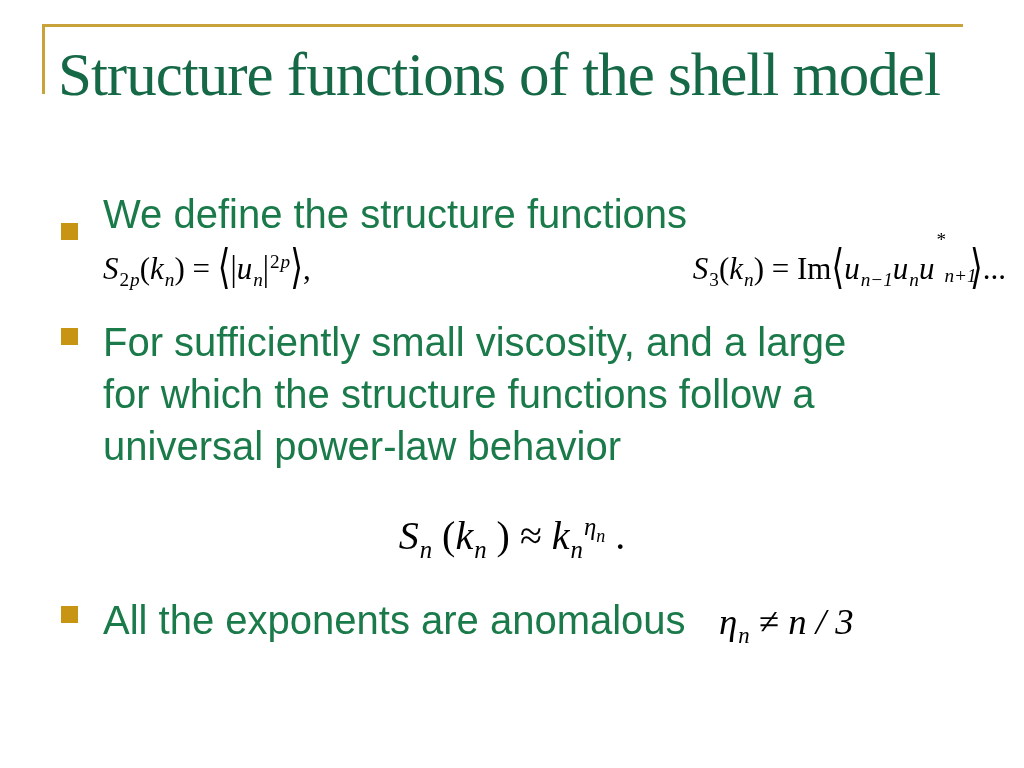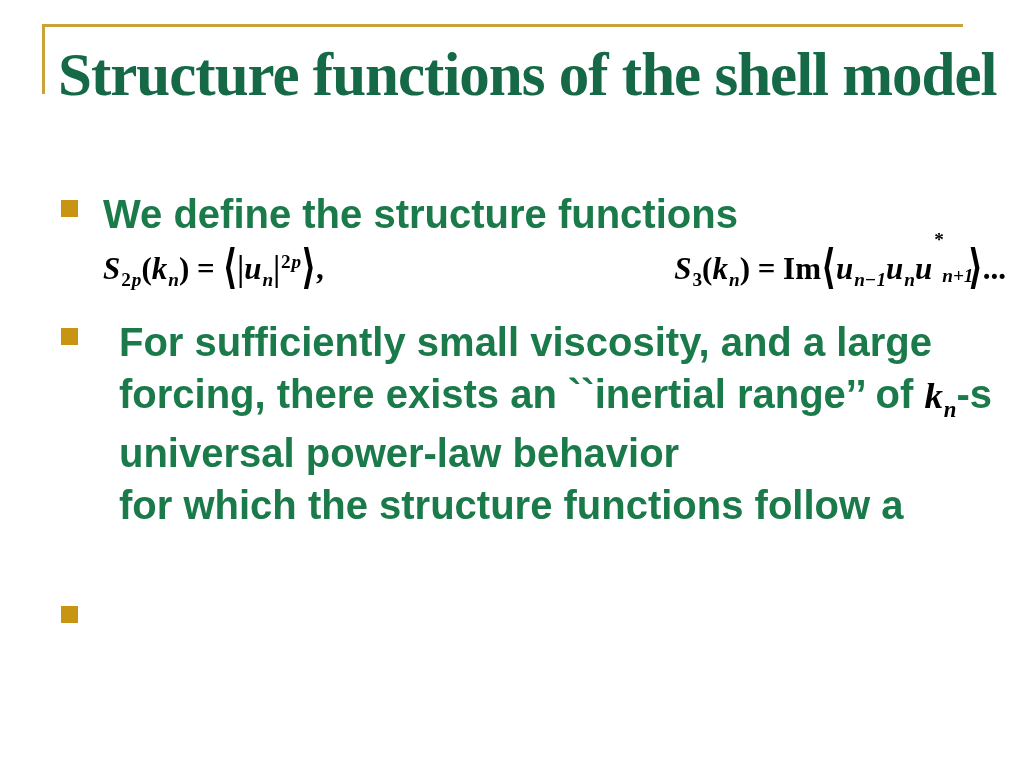--- a/index.html
+++ b/index.html
@@ -1,39 +1,38 @@
 <!DOCTYPE html>
 <html style="--green-title: #156946; --green-text: #1a7a4a; --gold-line: #c9a339; --gold-bullet: #c79414; --math-color: #000000;"><head>
 <meta charset="utf-8">
 <style>
   html,body{margin:0;padding:0;background:#fff;}
   .slide{
     position:relative;width:1024px;height:680px;background:#ffffff;overflow:hidden;
     font-family:"Liberation Sans","DejaVu Sans",sans-serif;
-    font-weight:bold;
   }
   
   .rule{position:absolute;background:var(--gold-line,#c9a339);}
   .rule-top{left:42px;top:24px;width:921px;height:3px;}
   .rule-left{left:42px;top:24px;width:3px;height:70px;}
   .rule-bottom{left:52px;top:688px;width:921px;height:3px;}
   
   .title{
     position:absolute;left:58px;top:40px;width:950px;
     font-family:"Liberation Serif","DejaVu Serif",serif;
     font-size:61px;line-height:1.15;letter-spacing:-1px;white-space:nowrap;
     color:var(--green-title,#156946);
   }
   
   .bullet{position:absolute;left:61px;display:flex;align-items:flex-start;}
   .bsq{width:17px;height:17px;margin-top:12px;flex:none;background:var(--gold-bullet,#c79414);}
   .btext{margin-left:25px;font-size:40px;line-height:52px;color:var(--green-text,#1a7a4a);}
   .tline{white-space:pre;}
-  .b1{top:188px;}
-  .b2{top:316px;gap:16px;}
+  .b1{top:188px;align-items:flex-end;}
+  .b2{top:316px;}
   .b3{top:594px;}
   
   .math{
     font-family:"Liberation Serif","DejaVu Serif","DejaVu Sans",serif;
     color:var(--math-color,#000);white-space:pre;
   }
   .mathi{font-size:0.92em;}
   .mi{font-style:italic;}
   .msub{font-size:62%;position:relative;top:.38em;margin-left:1px;}
   .msup{font-size:62%;position:relative;top:-.55em;margin-left:1px;}
@@ -74,28 +73,29 @@
 
   <div class="frow math">
     <span class="feq"><span class="mi">S</span><span class="msub">2</span><span class="mi msub">p</span><span>(</span><span class="mi">k</span><span class="mi msub">n</span><span>) = </span><span class="mbig">⟨</span><span class="mtall">|</span><span class="mi">u</span><span class="mi msub">n</span><span class="mtall">|</span><span class="msup">2</span><span class="mi msup">p</span><span class="mbig">⟩</span><span>,</span></span>
     <span class="feq"><span class="mi">S</span><span class="msub">3</span><span>(</span><span class="mi">k</span><span class="mi msub">n</span><span>) = Im</span><span class="mbig">⟨</span><span class="mi">u</span><span class="mi msub">n−1</span><span class="mi">u</span><span class="mi msub">n</span><span class="mi">u</span><span class="stk"><span class="t">*</span><span class="b">n+1</span></span><span class="mbig">⟩</span><span>...</span></span>
   </div>
 
   <div class="bullet b2">
     <div class="bsq"></div>
     <div class="btext">
         <div class="tline">For sufficiently small viscosity, and a large</div>
-        <div class="tline">forcing, there exists an ``inertial range’’ of <span class="math mathi"><span class="mi">k</span><span class="mi msub">n</span></span>-s</div>
+        <div class="tline">for which the structure functions follow a</div>
         <div class="tline">universal power-law behavior</div>
-        <div class="tline">for which the structure functions follow a</div>
       </div>
   </div>
 
+  <div class="fcenter math"><span class="mi">S</span><span class="mi msub">n</span><span> (</span><span class="mi">k</span><span class="mi msub">n</span><span> ) ≈ </span><span class="mi">k</span><span class="mi msub">n</span><span class="mi msup">η</span><span class="mi msup2">n</span><span> .</span></div>
 
   <div class="bullet b3">
     <div class="bsq"></div>
     <div class="btext">
+        <div class="tline">All the exponents are anomalous   <span class="math mathi"><span class="mi">η</span><span class="mi msub">n</span><span> ≠ </span><span class="mi">n</span><span class="mi"> / 3</span></span></div>
       </div>
   </div>
 
   <div class="rule rule-bottom"></div>
 
 </div>
 
 </body></html>

